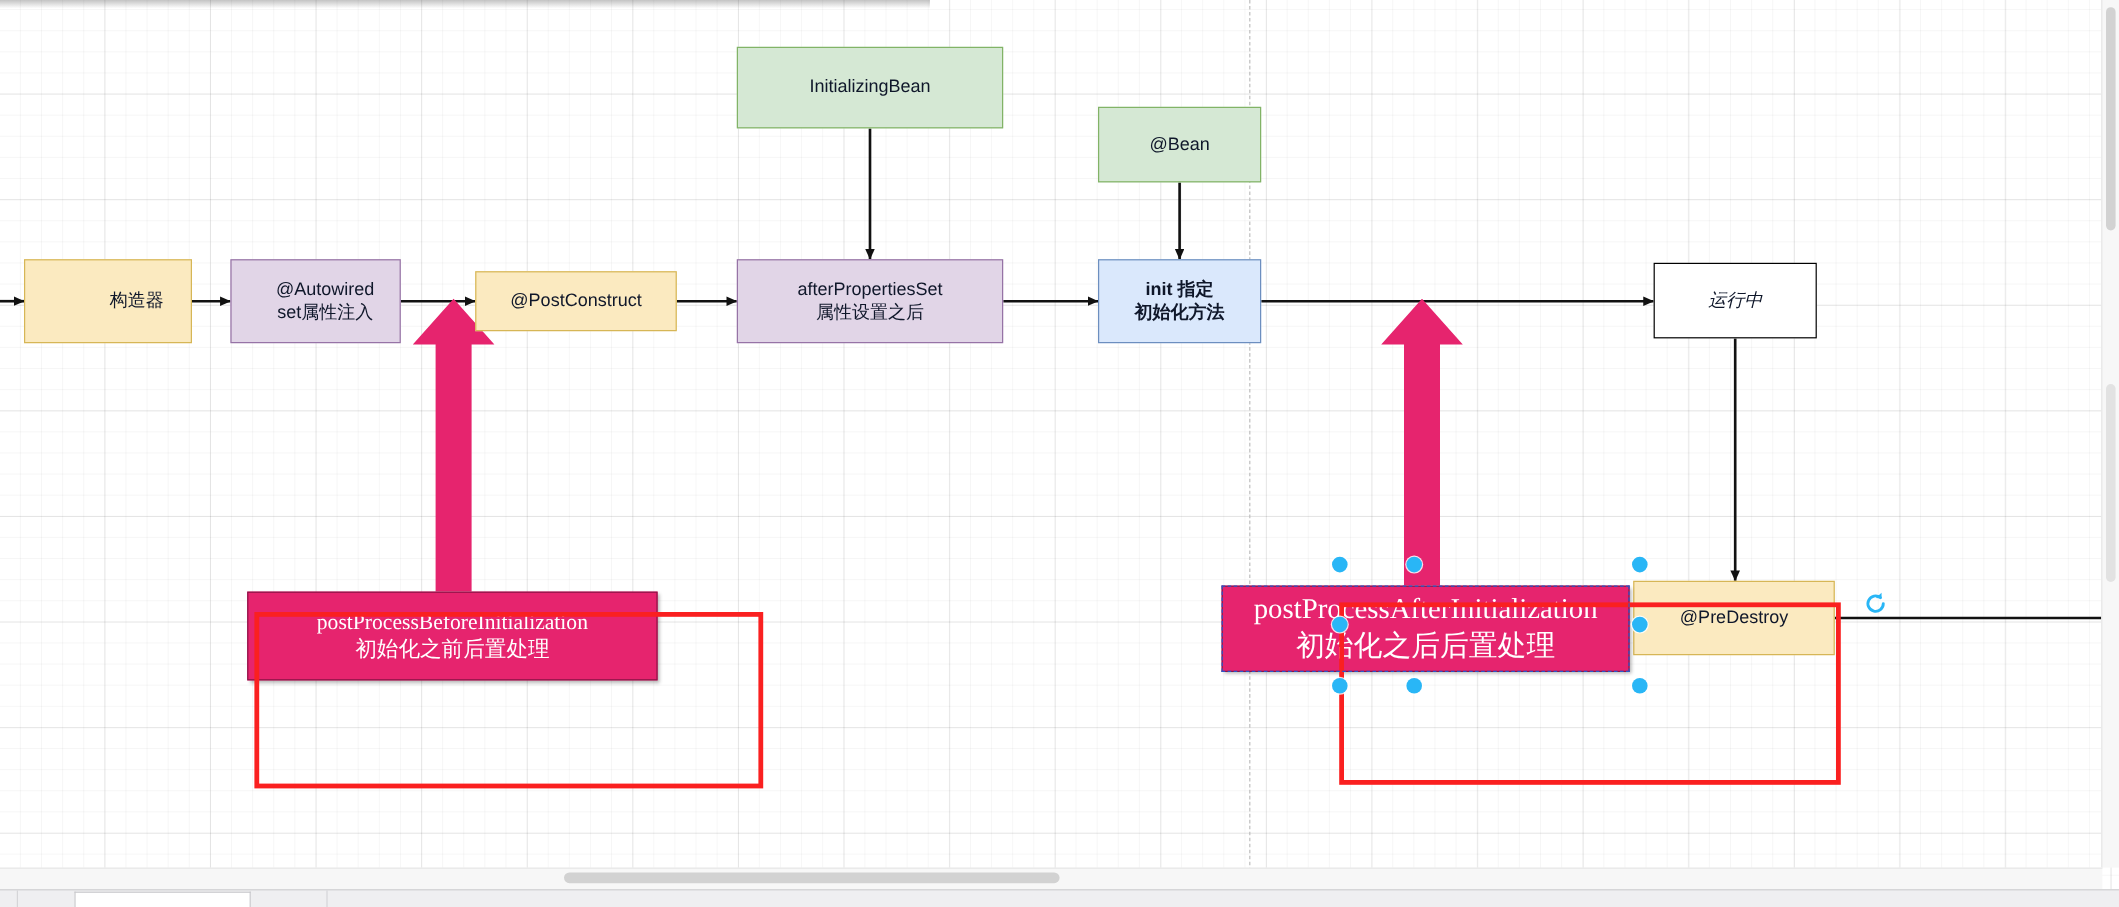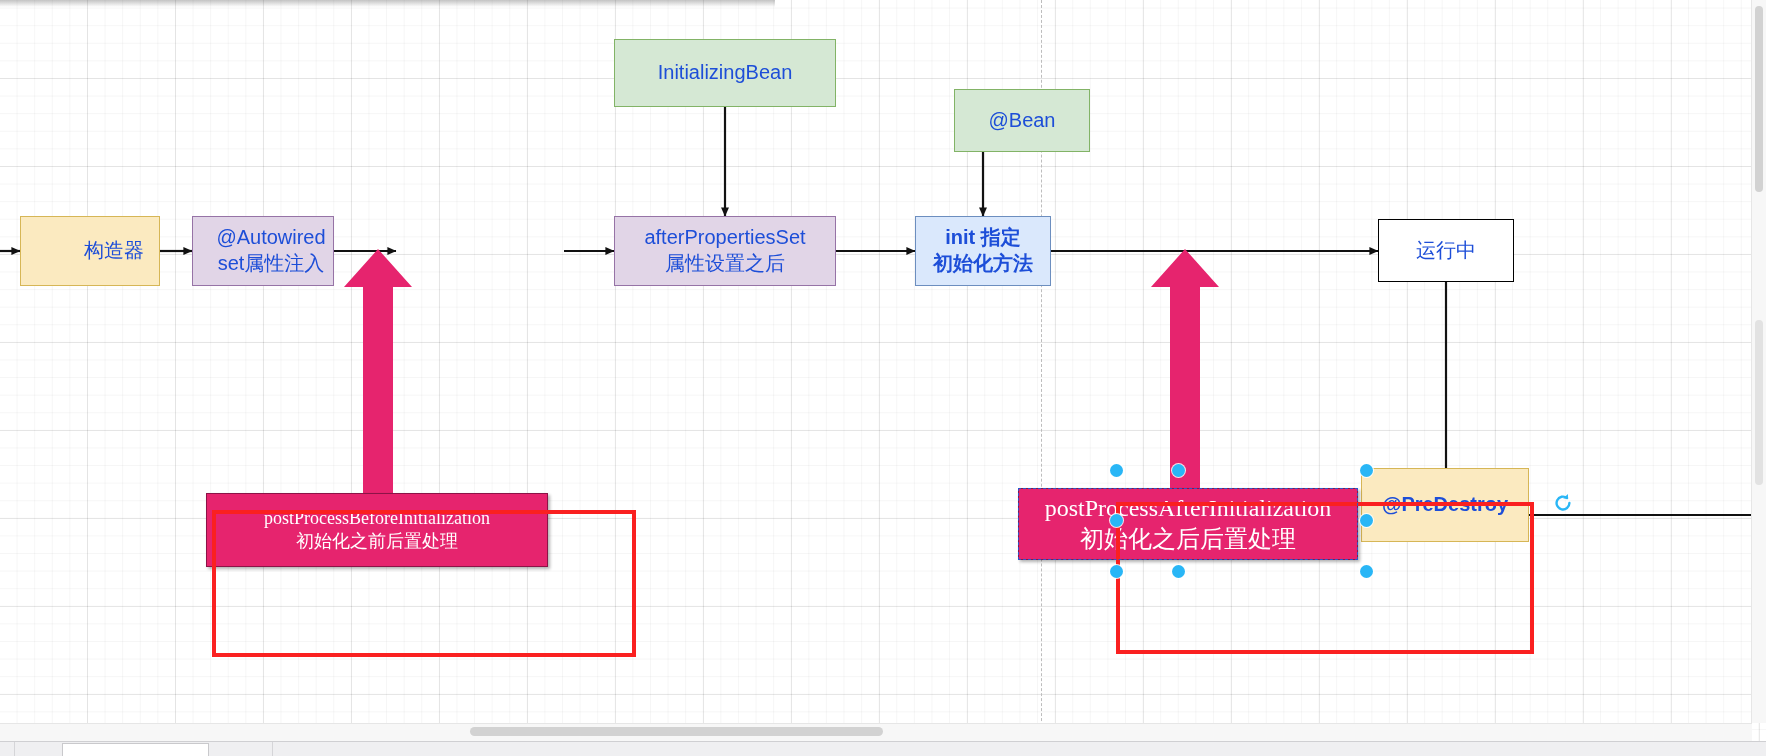--- a/index.html
+++ b/index.html
@@ -36,27 +36,27 @@
   #page-break{
     position:absolute;left:1041px;top:0;width:0;height:741px;
     border-left:1.5px dashed #bdbdbd;
   }
 
   
   .node{
     position:absolute;box-sizing:border-box;
     display:flex;align-items:center;justify-content:center;
     text-align:center;line-height:1.28;
-    color:#1d4ed8;font-size:20px;white-space:pre-line;
+    color:#0f172a;font-size:15px;white-space:pre-line;
   }
   .n-yellow{background:#fbeac0;border:1px solid #d6b656;}
   .n-purple{background:#e1d5e7;border:1px solid #9673a6;}
   .n-green {background:#d5e8d4;border:1px solid #82b366;}
   .n-blue  {background:#dae8fc;border:1px solid #6c8ebf;font-weight:bold;}
-  .n-white {background:#ffffff;border:1px solid #000000;}
+  .n-white {background:#ffffff;border:1px solid #000000;font-style:italic;}
   .n-pink  {background:#e6246e;border:1px solid #8c1347;color:#ffffff;
             box-shadow:2px 2px 3px rgba(0,0,0,0.30);font-family:Liberation Serif, serif;}
 
   
   #wires{position:absolute;left:0;top:0;width:1766px;height:741px;overflow:visible;}
 
   
   #sel-box{
     position:absolute;left:1116px;top:502px;width:418px;height:152px;
     border:4px solid #fa2020;box-sizing:border-box;background:transparent;
@@ -148,34 +148,35 @@
       <path d="M363,493 L363,287 L344,287 L378,249 L412,287 L393,287 L393,493 z" fill="#e6246e"></path>
 
       <path d="M1170,488 L1170,287 L1151,287 L1185,249 L1219,287 L1200,287 L1200,488 z" fill="#e6246e"></path>
     </svg>
 
     <div class="node n-yellow" style="left:20px;top:216px;width:140px;height:70px;padding-left:48px;">构造器</div>
 
     <div class="node n-purple" style="left:192px;top:216px;width:142px;height:70px;padding-left:16px;">@Autowired
 set属性注入</div>
 
+    <div class="node n-yellow" style="left:396px;top:226px;width:168px;height:50px;">@PostConstruct</div>
 
     <div class="node n-purple" style="left:614px;top:216px;width:222px;height:70px;">afterPropertiesSet
 属性设置之后</div>
 
     <div class="node n-green" style="left:614px;top:39px;width:222px;height:68px;">InitializingBean</div>
 
-    <div class="node n-green" style="left:954px;top:89px;width:136px;height:63px;">@Bean</div>
+    <div class="node n-green" style="left:915px;top:89px;width:136px;height:63px;">@Bean</div>
 
     <div class="node n-blue" style="left:915px;top:216px;width:136px;height:70px;">init 指定
 初始化方法</div>
 
     <div class="node n-white" style="left:1378px;top:219px;width:136px;height:63px;">运行中</div>
 
-    <div class="node n-yellow" style="left:1361px;top:468px;width:168px;height:74px;font-weight:bold;">@PreDestroy</div>
+    <div class="node n-yellow" style="left:1361px;top:484px;width:168px;height:62px;">@PreDestroy</div>
 
     <div class="node n-pink" style="left:206px;top:493px;width:342px;height:74px;font-size:18px;">postProcessBeforeInitialization
 初始化之前后置处理</div>
 
     <div class="node n-pink" style="left:1018px;top:488px;width:340px;height:72px;font-size:24px;">postProcessAfterInitialization
 初始化之后后置处理</div>
 
     <div id="sel-left-box"></div>
 
     <div id="sel-box"></div>

